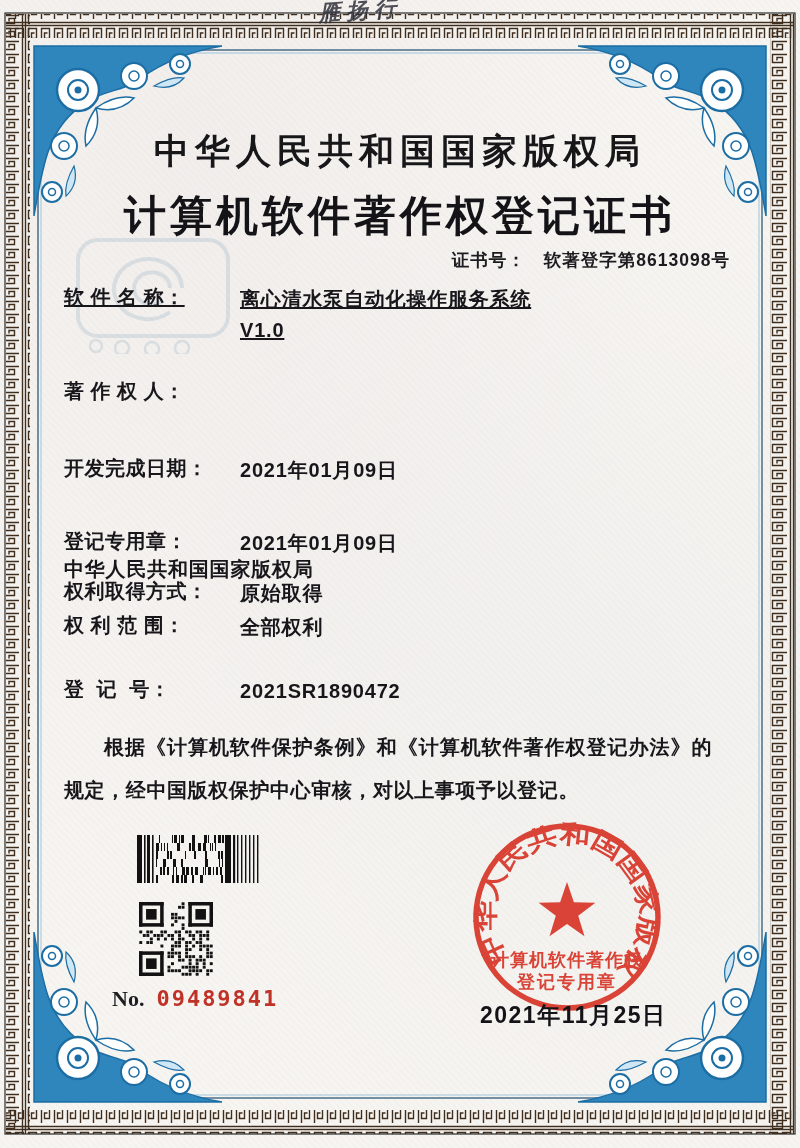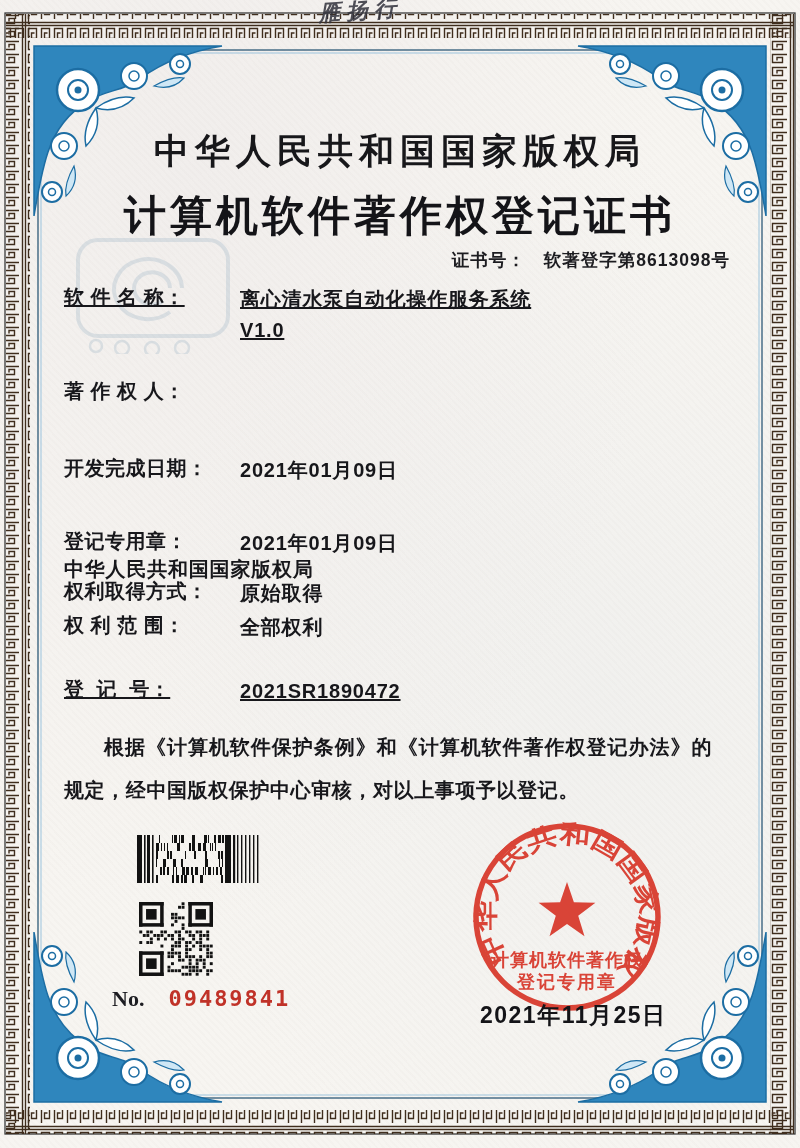--- a/index.html
+++ b/index.html
@@ -34,29 +34,29 @@
   }
   .cert-no .gap{display:inline-block;width:18px;}
   
   .field-row{
     left:64px;display:flex;align-items:flex-start;
     font-size:20px;font-weight:700;color:#17171b;
   }
   .field-label{width:176px;flex:0 0 176px;letter-spacing:.5px;white-space:pre;}
   .field-value{letter-spacing:.8px;line-height:1.55;}
   .r1{top:284px;text-decoration:underline;} .r2{top:378px;flex-direction:column;} .r3{top:455px;} .r4{top:528px;}
-  .r5{top:578px;} .r6{top:612px;} .r7{top:676px;text-decoration:underline;}
+  .r5{top:578px;} .r6{top:612px;} .r7{top:676px;}
   
   .statement{
     top:726px;left:64px;width:648px;
     font-size:20px;font-weight:700;color:#17171b;
     line-height:2.15;text-indent:2em;letter-spacing:.6px;text-align:justify;
   }
   
-  .serial-line{top:986px;left:112px;display:flex;align-items:baseline;gap:24px;}
+  .serial-line{top:986px;left:112px;display:flex;align-items:baseline;gap:12px;}
   .serial-label{font-family:"Liberation Serif",serif;font-size:22px;font-weight:700;color:#1d1d22;}
   .serial-number{font-family:"DejaVu Sans Mono",monospace;font-size:22px;font-weight:700;color:#c03228;letter-spacing:2px;text-align:center;}
   .issue-date{
     top:1000px;left:480px;font-size:23px;font-weight:700;color:#141418;letter-spacing:1.5px;
   }
   svg{display:block;}
   .barcode-box{top:835px;left:137px;}
   .qr-box{top:902px;left:139px;}
   .seal-box{top:820px;left:470px;opacity:.93;}
   .watermark-box{top:236px;left:74px;opacity:.22;}

